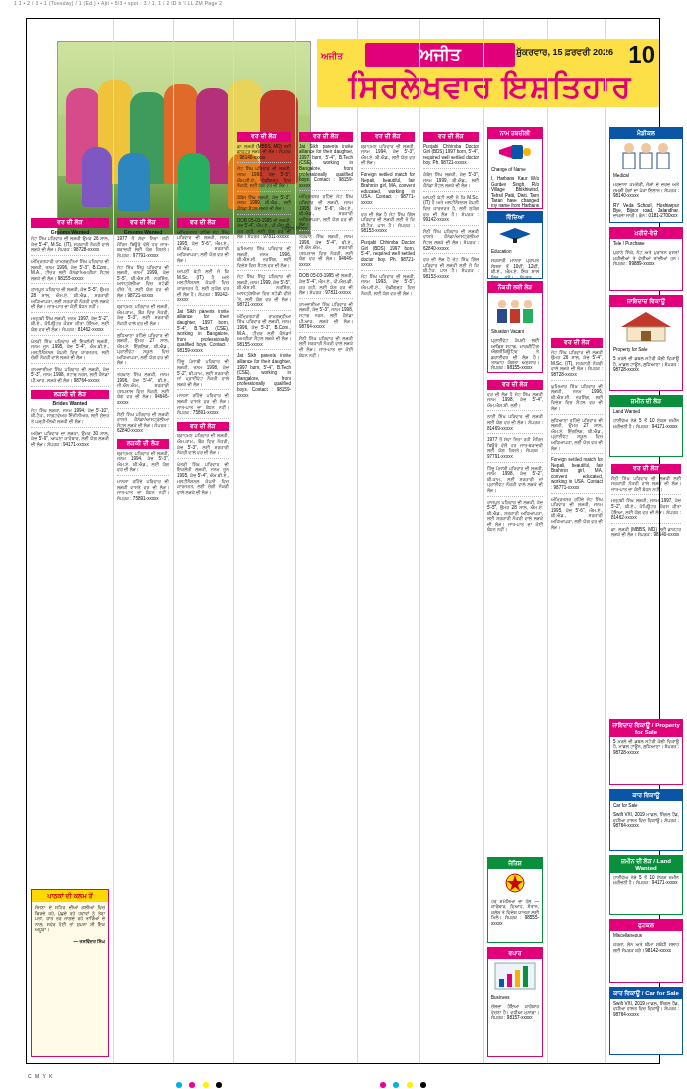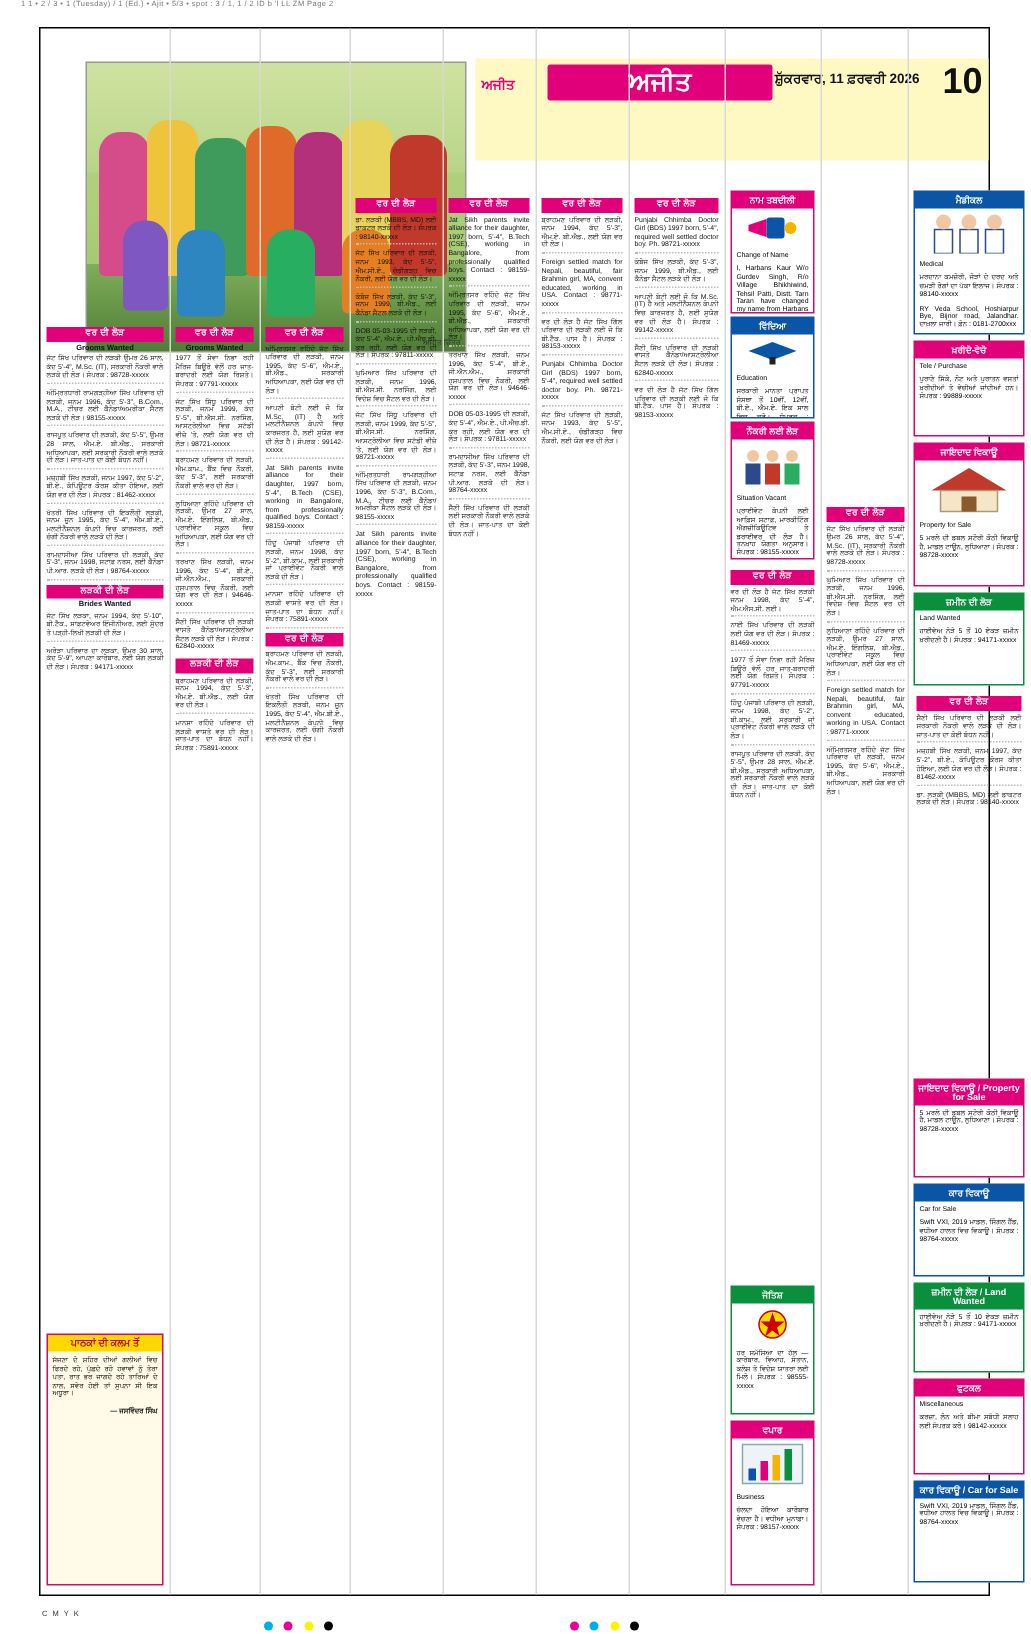--- a/index.html
+++ b/index.html
@@ -1,21 +1,21 @@
 <!DOCTYPE html>
 <html><head>
 <meta charset="utf-8">
 <style>
   html,body{margin:0;padding:0;background:#ffffff;}
   body{width:687px;height:1089px;font-family:"Liberation Sans",sans-serif;overflow:hidden;}
   .page{position:relative;width:687px;height:1089px;background:#fff;}
   .printbar{position:absolute;left:0;top:0;width:687px;height:12px;font-size:5px;color:#777;padding-left:14px;letter-spacing:.3px;}
   .frame{position:absolute;left:26px;top:18px;width:634px;height:1046px;border:1px solid #000;box-sizing:border-box;background:#fff;}
   
-  .masthead{position:absolute;left:290px;top:20px;width:342px;height:68px;background:#fef9c3;}
+  .masthead{position:absolute;left:290px;top:20px;width:342px;height:68px;background:#fde047;}
   .mh-ajit-sm{position:absolute;left:4px;top:12px;font-size:9px;color:#e2007a;font-weight:bold;}
   .mh-logo{position:absolute;left:48px;top:4px;width:150px;height:24px;background:#e2007a;color:#fff;font-size:17px;font-weight:bold;text-align:center;line-height:24px;border-radius:2px;}
   .mh-date{position:absolute;right:46px;top:8px;font-size:9px;font-weight:bold;color:#111;}
   .mh-pageno{position:absolute;right:4px;top:2px;font-size:24px;font-weight:bold;color:#111;}
   .mh-title{position:absolute;left:12px;top:30px;width:322px;text-align:center;font-size:31px;font-weight:bold;color:#e2007a;letter-spacing:1px;}
   
   .photo{position:absolute;left:30px;top:22px;width:252px;height:192px;border:1px solid #999;overflow:hidden;background:linear-gradient(#bcd98c,#9bc46a);}
   .photo .sky{position:absolute;left:0;top:0;width:100%;height:38%;background:linear-gradient(#cfe3a0,#b9d489);}
   .photo .ground{position:absolute;left:0;bottom:0;width:100%;height:30%;background:linear-gradient(#7fae5a,#4f7d36);}
   .fig{position:absolute;bottom:26%;border-radius:14px 14px 4px 4px;}
@@ -64,22 +64,23 @@
       <div class="fig" style="left:24px;bottom:14%;width:30px;height:60px;background:#7e57c2;"></div>
       <div class="fig" style="left:60px;bottom:12%;width:32px;height:58px;background:#2e86c1;"></div>
       <div class="fig" style="left:120px;bottom:12%;width:32px;height:58px;background:#27ae60;"></div>
       <div class="fig" style="left:170px;bottom:13%;width:32px;height:56px;background:#e67e22;"></div>
       <div class="photo-cap">ਅਜੀਤ ਚਿੱਤਰ</div>
     </div>
 
     <div class="masthead">
       <div class="mh-ajit-sm">ਅਜੀਤ</div>
       <div class="mh-logo">ਅਜੀਤ</div>
-      <div class="mh-date">ਸ਼ੁੱਕਰਵਾਰ, 11 ਫ਼ਰਵਰੀ 2026</div>
+      <div class="mh-date">ਸ਼ੁੱਕਰਵਾਰ, 15 ਫ਼ਰਵਰੀ 2026</div>
       <div class="mh-pageno">10</div>
+      <div class="mh-title">ਸਿਰਲੇਖਵਾਰ ਇਸ਼ਤਿਹਾਰ</div>
     </div>
 
     <div class="vline" style="left:86px;height:1044px;"></div>
     <div class="vline" style="left:146px;height:1044px;"></div>
     <div class="vline" style="left:206px;height:1044px;"></div>
     <div class="vline" style="left:268px;height:1044px;"></div>
     <div class="vline" style="left:330px;height:1044px;"></div>
     <div class="vline" style="left:392px;height:1044px;"></div>
     <div class="vline" style="left:456px;height:1044px;"></div>
     <div class="vline" style="left:520px;height:1044px;"></div>

